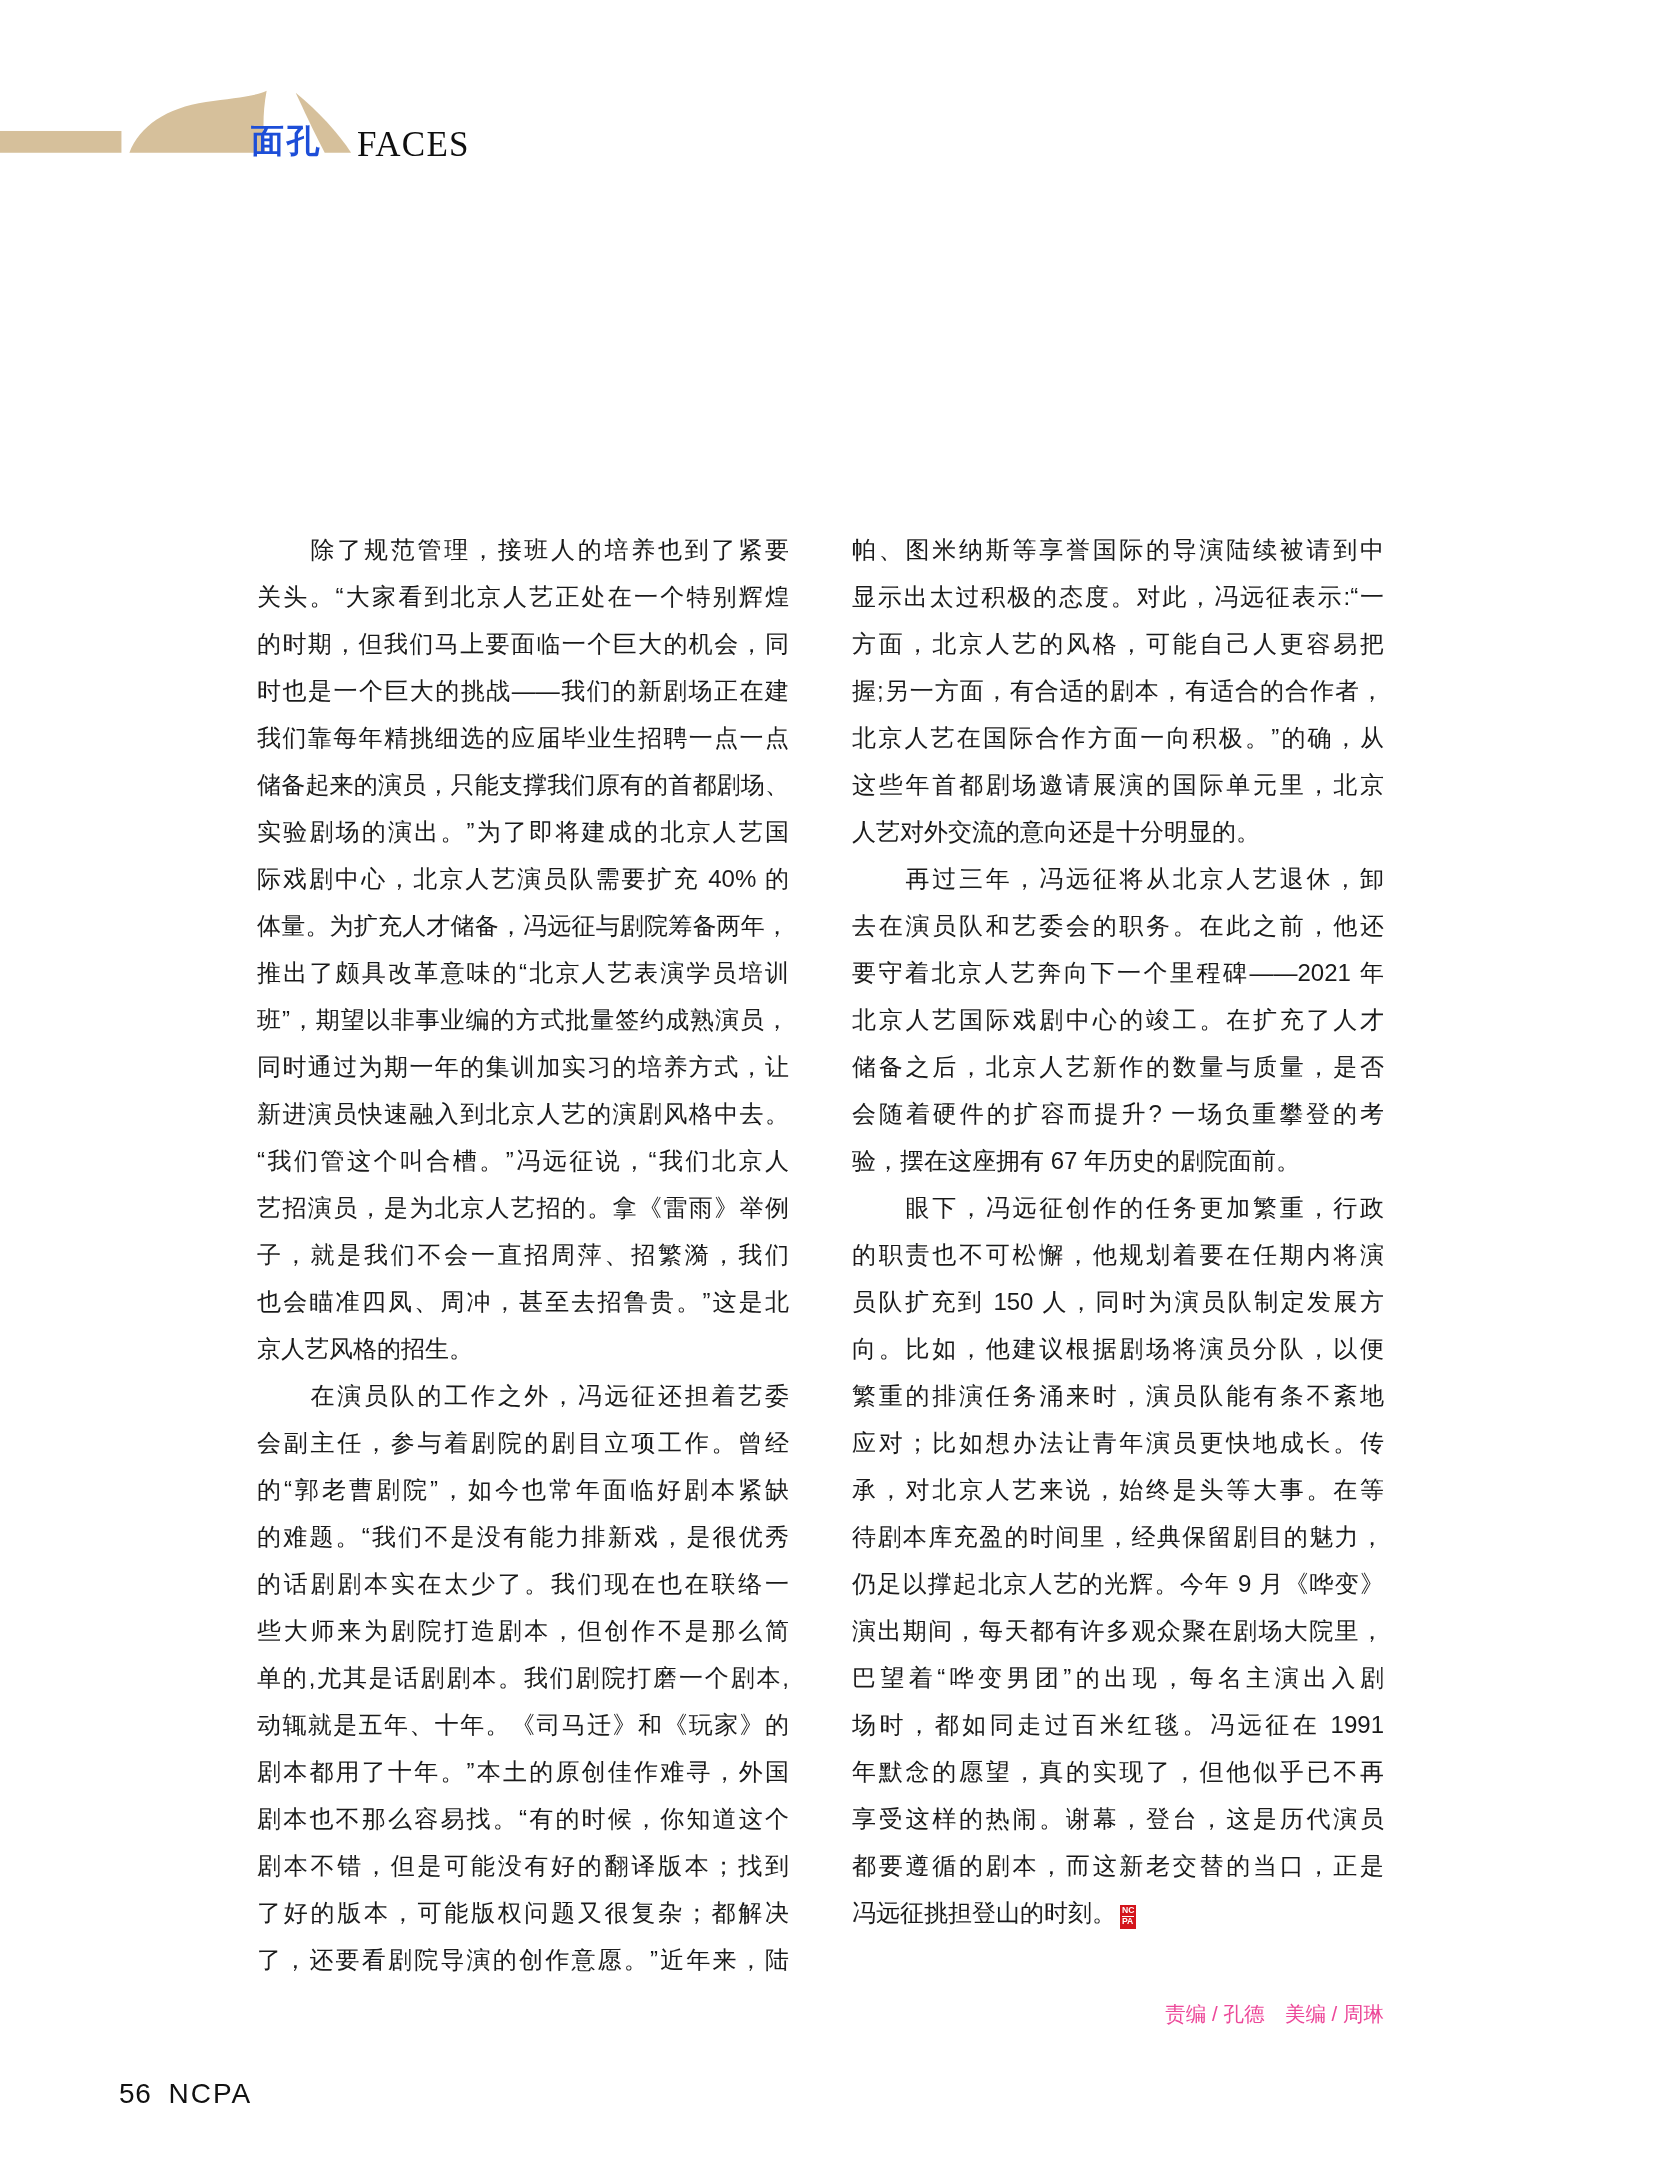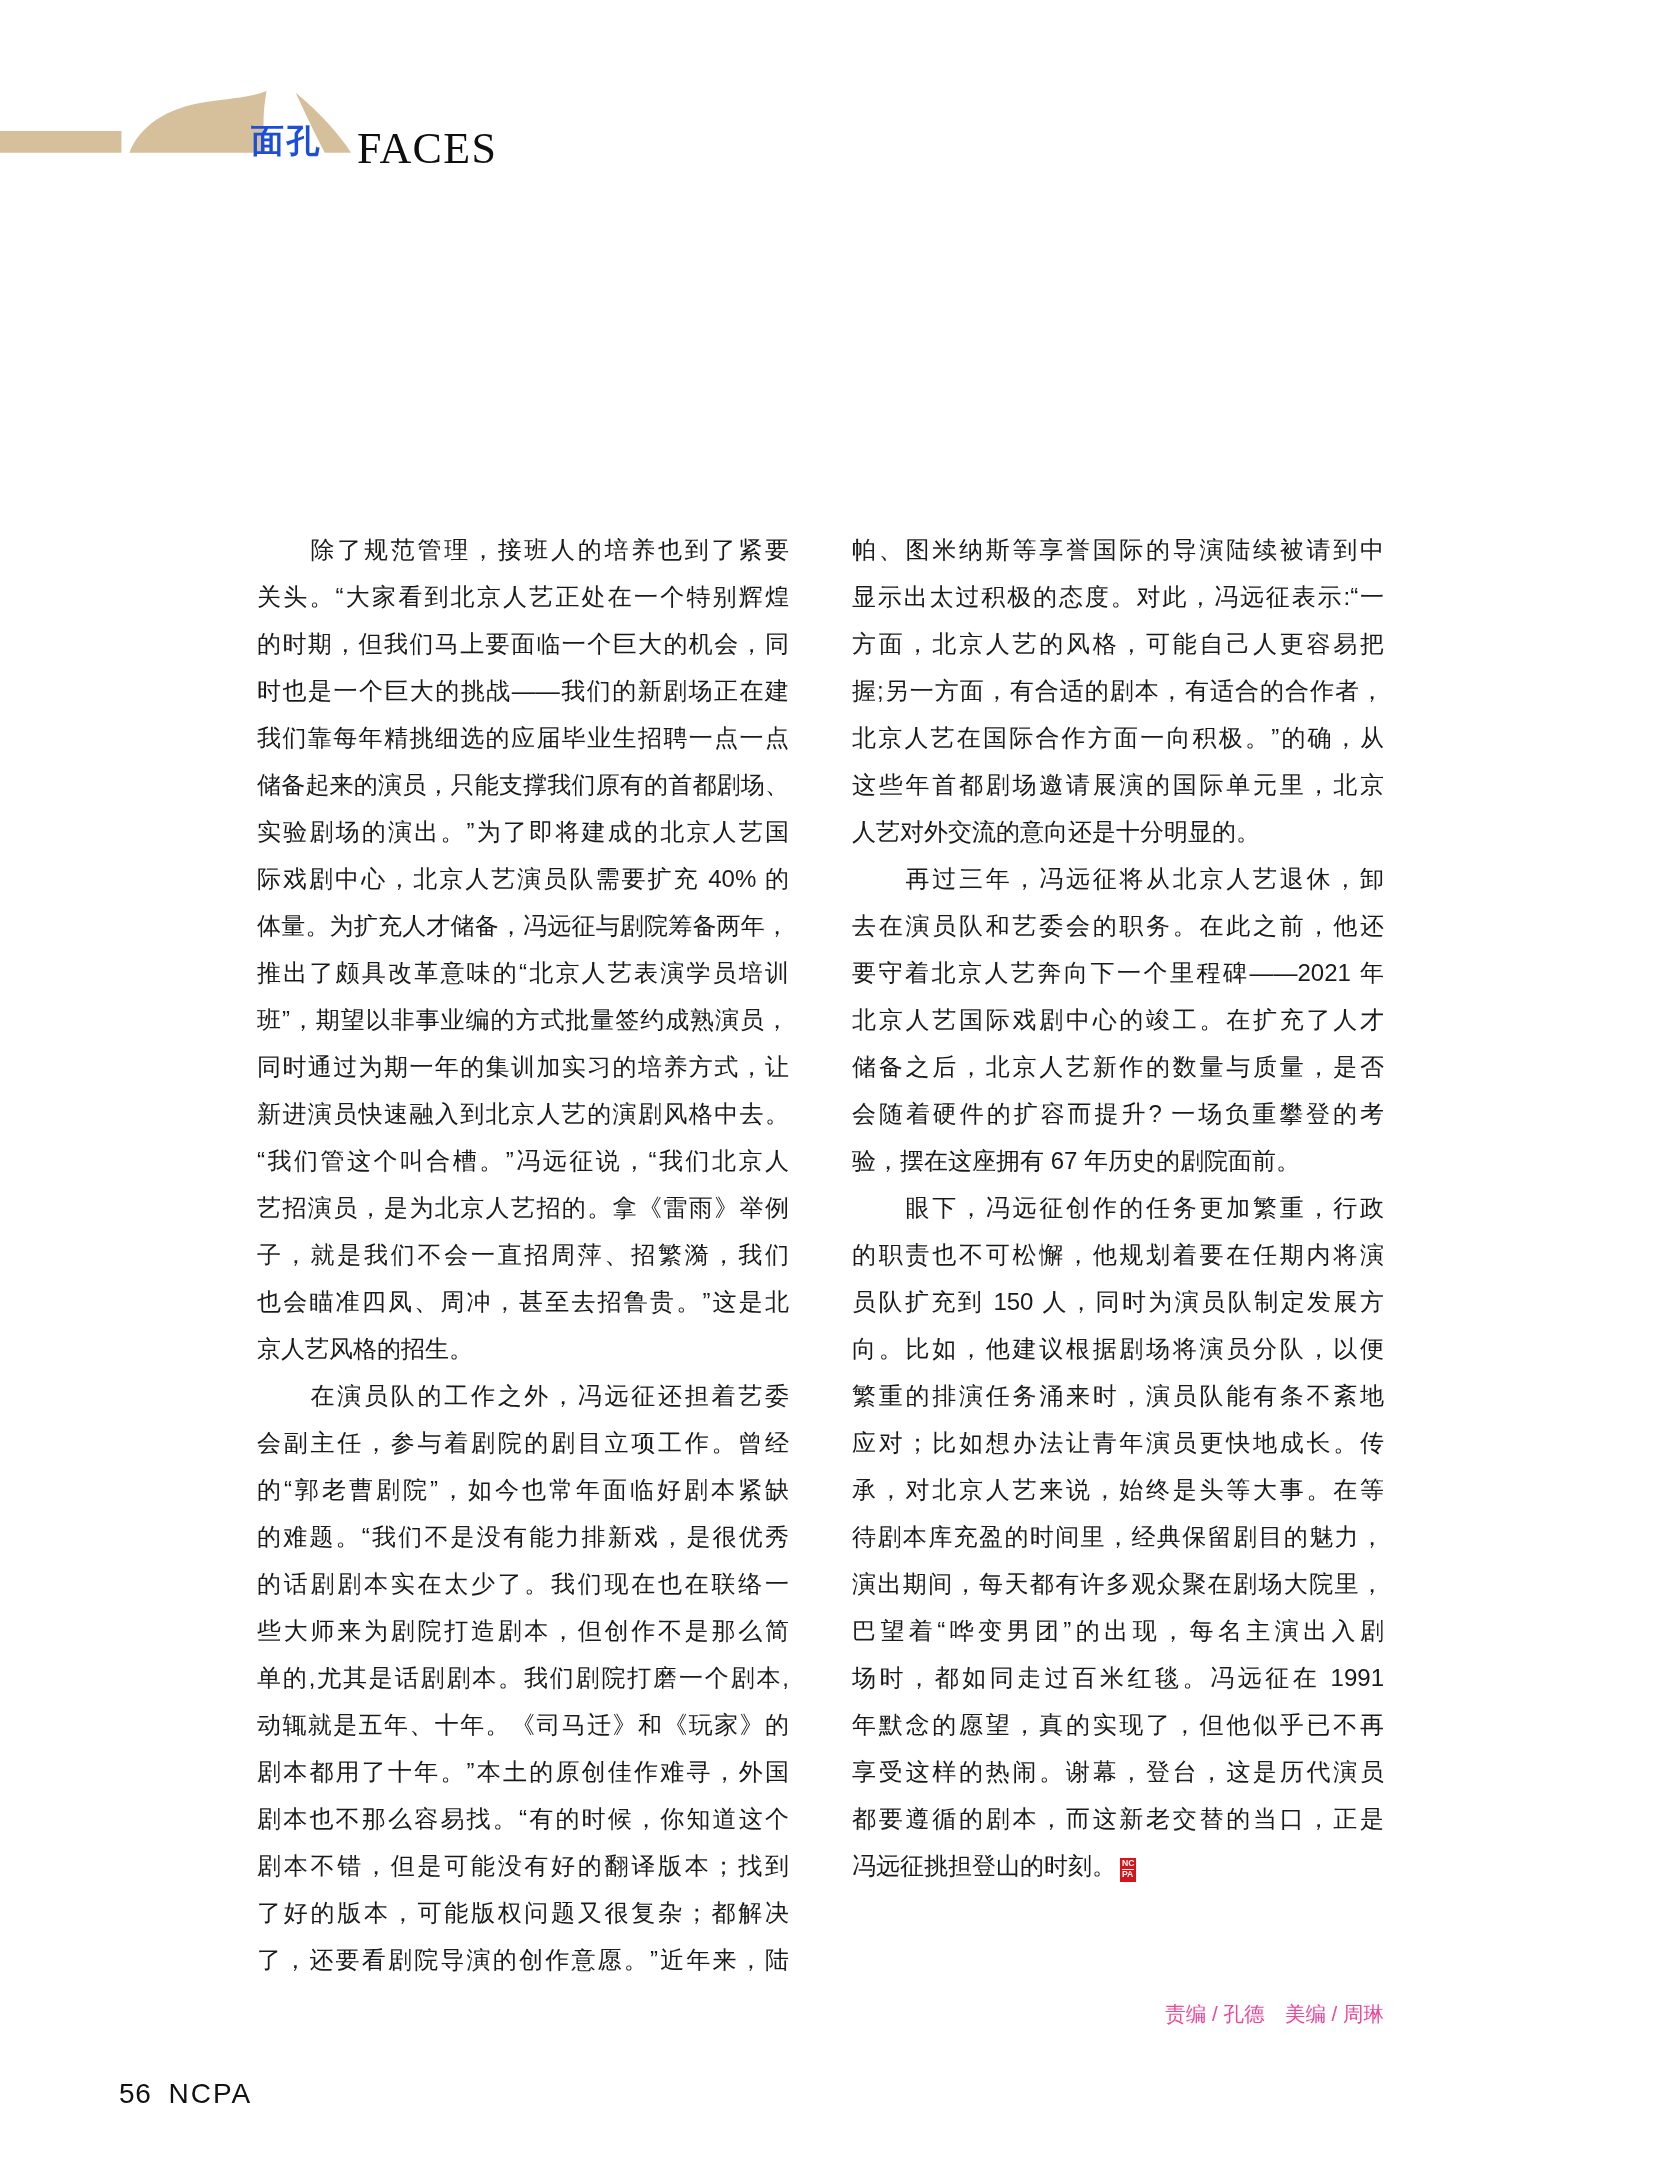--- a/index.html
+++ b/index.html
@@ -3,21 +3,21 @@
 <meta charset="utf-8">
 <style>
   html,body{margin:0;padding:0;background:#ffffff;}
   .page{position:relative;width:1676px;height:2183px;background:#ffffff;overflow:hidden;
         font-family:"Liberation Sans","DejaVu Sans",sans-serif;color:#1a1a1a;}
 
   
   .hdr-svg{position:absolute;left:0;top:53px;}
   .sec-cn{position:absolute;left:251px;top:124px;font-size:33px;line-height:1;
           font-weight:800;letter-spacing:2.6px;color:#1d4ed8;}
-  .sec-en{position:absolute;left:357px;top:127px;font-size:44px;line-height:1;
+  .sec-en{position:absolute;left:357px;top:127px;font-size:35px;line-height:1;
           font-family:"Liberation Serif","DejaVu Serif",serif;letter-spacing:1.3px;color:#0f0f0f;}
 
   
   .col{position:absolute;top:526px;width:532px;font-size:24px;line-height:47px;color:#1a1a1a;}
   .col-left{left:257px;}
   .col-right{left:852px;}
   .line{height:47px;white-space:nowrap;text-align:justify;text-align-last:justify;text-justify:inter-character;}
   .line.end{text-align-last:left;}
 
   
@@ -95,20 +95,21 @@
       <div class="line">会随着硬件的扩容而提升? 一场负重攀登的考</div>
       <div class="line end">验，摆在这座拥有 67 年历史的剧院面前。</div>
       <div class="line">　　眼下，冯远征创作的任务更加繁重，行政</div>
       <div class="line">的职责也不可松懈，他规划着要在任期内将演</div>
       <div class="line">员队扩充到 150 人，同时为演员队制定发展方</div>
       <div class="line">向。比如，他建议根据剧场将演员分队，以便</div>
       <div class="line">繁重的排演任务涌来时，演员队能有条不紊地</div>
       <div class="line">应对；比如想办法让青年演员更快地成长。传</div>
       <div class="line">承，对北京人艺来说，始终是头等大事。在等</div>
       <div class="line">待剧本库充盈的时间里，经典保留剧目的魅力，</div>
+      <div class="line">仍足以撑起北京人艺的光辉。今年 9 月《哗变》</div>
       <div class="line">演出期间，每天都有许多观众聚在剧场大院里，</div>
       <div class="line">巴望着“哗变男团”的出现，每名主演出入剧</div>
       <div class="line">场时，都如同走过百米红毯。冯远征在 1991</div>
       <div class="line">年默念的愿望，真的实现了，但他似乎已不再</div>
       <div class="line">享受这样的热闹。谢幕，登台，这是历代演员</div>
       <div class="line">都要遵循的剧本，而这新老交替的当口，正是</div>
       <div class="line end">冯远征挑担登山的时刻。<span class="endmark" style="background: rgb(212, 21, 28);"><span class="nc">NC</span><span class="pa">PA</span></span></div>
     </div>
 
   <div class="credit">责编 / 孔德　美编 / 周琳</div>

